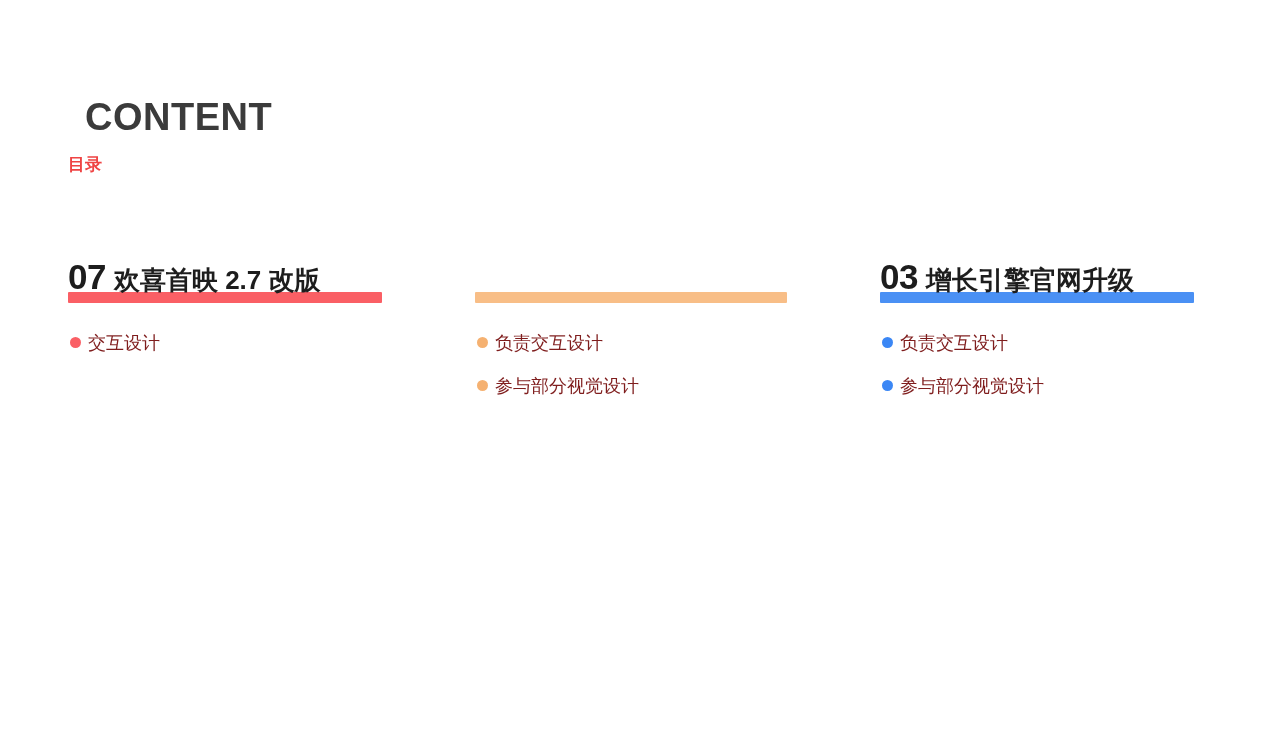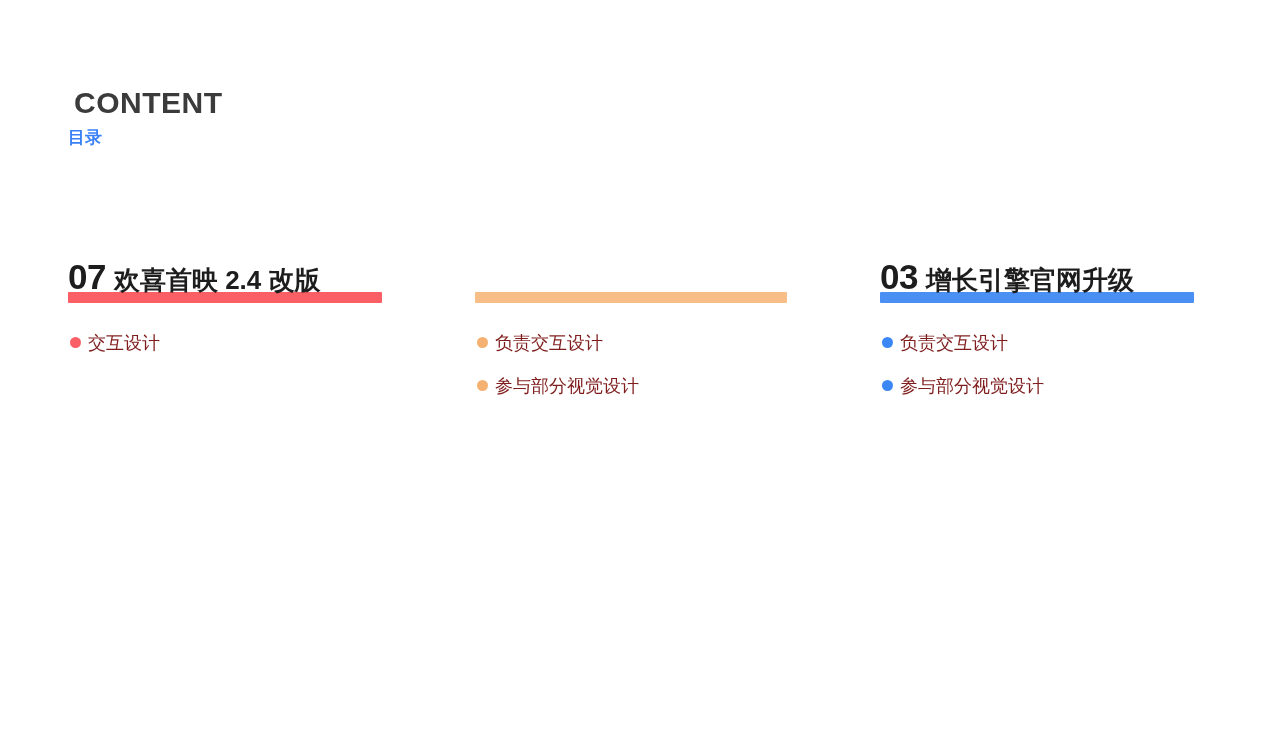--- a/index.html
+++ b/index.html
@@ -22,26 +22,26 @@
     background: #ffffff;
   }
 
   
   .header {
     position: absolute;
     left: 68px;
     top: 80px;
   }
   .page-title {
-    font-size: 30px;
+    font-size: 38px;
     font-weight: bold;
     letter-spacing: 0.5px;
     color: #3b3b3b;
     line-height: 1.1;
-    margin: 6px;
+    margin: 17px;
   }
   .page-subtitle {
     font-size: 17px;
     font-weight: bold;
     color: #8f8f8f;
     margin: 10px 0 0 0;
     line-height: 1.1;
   }
 
   
@@ -129,30 +129,30 @@
     line-height: 1;
   }
 </style>
 </head>
 <body style="background: rgb(255, 255, 255);">
 
 <div class="slide">
 
   <div class="header">
     <h1 class="page-title" style="color: rgb(59, 59, 59);">CONTENT</h1>
-    <div class="page-subtitle" style="color: #3b82f6;">目录</div>
+    <div class="page-subtitle" style="color: #ef4444;">目录</div>
   </div>
 
   <div class="columns">
 
     <div class="column col-1">
       <div class="col-heading">
         <span class="heading-bar" style="background: rgb(250, 95, 101);"></span>
         <span class="heading-text">
-          <span class="col-number">07</span><span class="col-name">欢喜首映 2.4 改版</span>
+          <span class="col-number">07</span><span class="col-name">欢喜首映 2.7 改版</span>
         </span>
       </div>
       <ul class="bullet-list">
         <li class="bullet-item">
           <span class="bullet-dot" style="background: rgb(250, 95, 101);"></span>
           <span class="bullet-label">交互设计</span>
         </li>
       </ul>
     </div>
 

